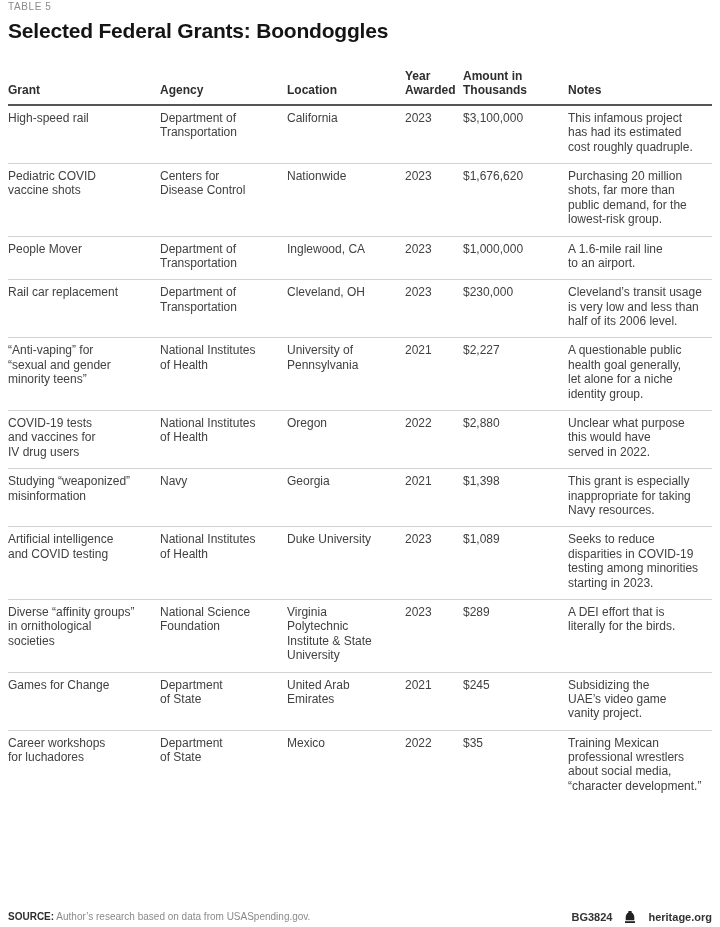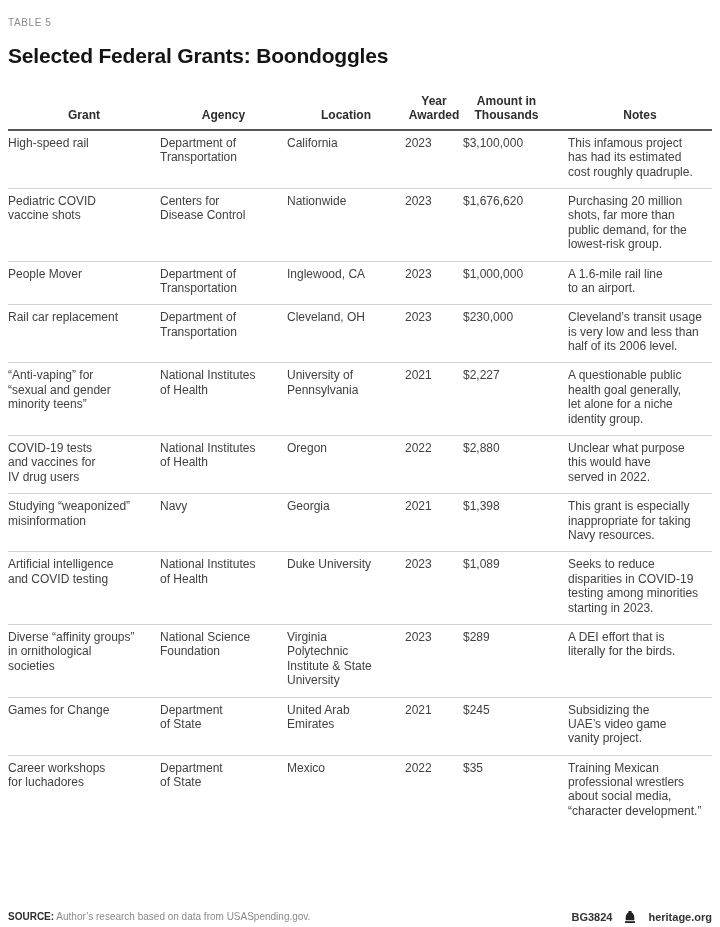--- a/index.html
+++ b/index.html
@@ -4,46 +4,46 @@
 <style>
   html, body { margin: 0; padding: 0; }
   body {
     width: 720px; height: 927px;
     background: #ffffff;
     font-family: "Liberation Sans", sans-serif;
     color: #414141;
     position: relative;
     overflow: hidden;
   }
-  .page { padding: 16px 8px; }
+  .page { padding: 0 8px; }
   .table-label {
     font-size: 10px;
     color: #8a8a8a;
     letter-spacing: 0.06em;
     padding-top: 1px;
   }
   .page-title {
     font-size: 21px;
     font-weight: bold;
     color: #141414;
     letter-spacing: -0.2px;
-    margin-top: 16px;
+    margin-top: 7px;
   }
   table.grants {
     width: 704px;
     border-collapse: collapse;
     table-layout: fixed;
     margin-top: 26px;
   }
   table.grants th {
     font-size: 12px;
     font-weight: bold;
     color: #2e2e2e;
     vertical-align: bottom;
-    text-align: center;
+    text-align: left;
     padding: 0 0 6px 0;
     border-bottom: 2px solid #555555;
     white-space: pre-line;
     line-height: 1.2;
   }
   table.grants td {
     font-size: 12px;
     line-height: 1.2;
     vertical-align: top;
     text-align: left;

